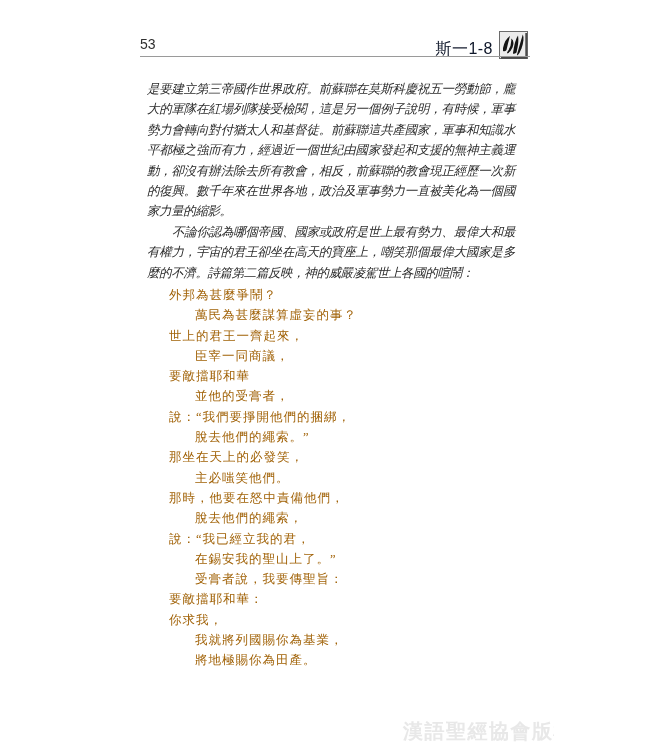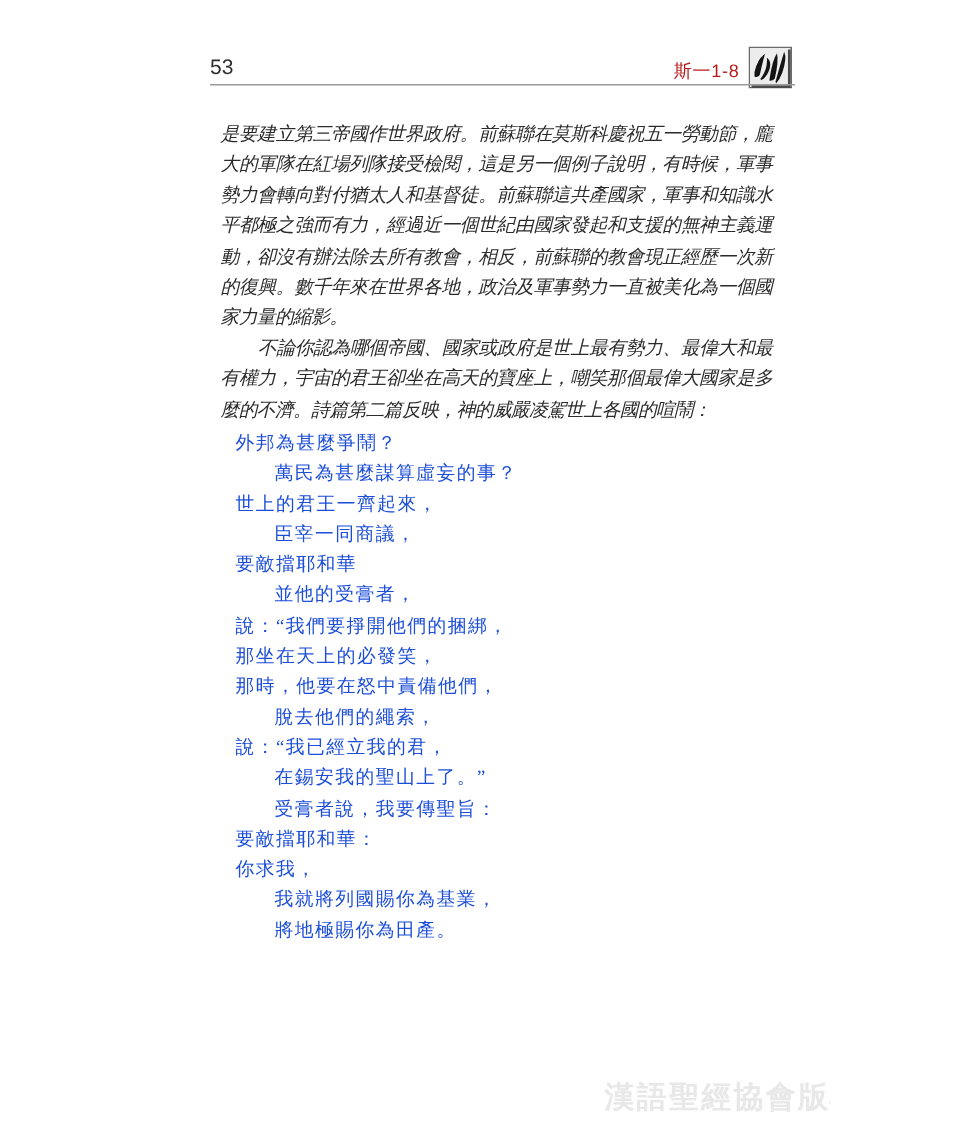--- a/index.html
+++ b/index.html
@@ -10,45 +10,45 @@
     overflow:hidden;
     font-family:"Liberation Sans", sans-serif;
   }
   
   .page-num {
     position:absolute; left:140px; top:36px;
     font-size:14px; color:#2f2f2f;
   }
   .chapter-ref {
     position:absolute; left:363px; top:39px; width:130px;
-    text-align:right; font-size:12px; color:#b91c1c;
+    text-align:right; font-size:16px; color:#0f172a;
     letter-spacing:0.5px;
   }
   .logo {
     position:absolute; left:499px; top:31px;
     width:29px; height:28px; line-height:0;
   }
   .header-rule {
     position:absolute; left:140px; top:56px;
     width:390px; height:1px; background:#9a9a9a;
   }
   
   .body-text {
     position:absolute; left:147px; top:79px; width:368px;
     font-size:12.5px; line-height:20.4px; letter-spacing:-0.4px;
     color:#2b2b2b; text-align:justify; text-justify:inter-ideograph;
   }
   .body-text p { margin:0;font-style:italic; }
   .body-text p.indent { text-indent:2em; }
   
   .poem {
-    position:absolute; left:131px; top:285px; width:380px;
+    position:absolute; left:143px; top:285px; width:380px;
     font-family:"Liberation Serif", serif;
     font-size:12.5px; line-height:20.3px; letter-spacing:1px;
-    color:#1d4ed8;
+    color:#a16207;
   }
   .poem-line { white-space:nowrap; padding-left:26px; }
   .poem-line.lv1 { padding-left:52px; }
   
   .watermark {
     position:absolute; left:403px; top:718px;
     font-size:20px; font-weight:bold; letter-spacing:1.5px;
     color:#e8e8e8; white-space:nowrap;
     font-family:"Liberation Sans", sans-serif;
   }
@@ -83,21 +83,23 @@
     </div>
 
   <div class="poem">
       <div class="poem-line">外邦為甚麼爭鬧？</div>
       <div class="poem-line lv1">萬民為甚麼謀算虛妄的事？</div>
       <div class="poem-line">世上的君王一齊起來，</div>
       <div class="poem-line lv1">臣宰一同商議，</div>
       <div class="poem-line">要敵擋耶和華</div>
       <div class="poem-line lv1">並他的受膏者，</div>
       <div class="poem-line">說：“我們要掙開他們的捆綁，</div>
+      <div class="poem-line lv1">脫去他們的繩索。”</div>
       <div class="poem-line">那坐在天上的必發笑，</div>
+      <div class="poem-line lv1">主必嗤笑他們。</div>
       <div class="poem-line">那時，他要在怒中責備他們，</div>
       <div class="poem-line lv1">脫去他們的繩索，</div>
       <div class="poem-line">說：“我已經立我的君，</div>
       <div class="poem-line lv1">在錫安我的聖山上了。”</div>
       <div class="poem-line lv1">受膏者說，我要傳聖旨：</div>
       <div class="poem-line">要敵擋耶和華：</div>
       <div class="poem-line">你求我，</div>
       <div class="poem-line lv1">我就將列國賜你為基業，</div>
       <div class="poem-line lv1">將地極賜你為田產。</div>
     </div>

